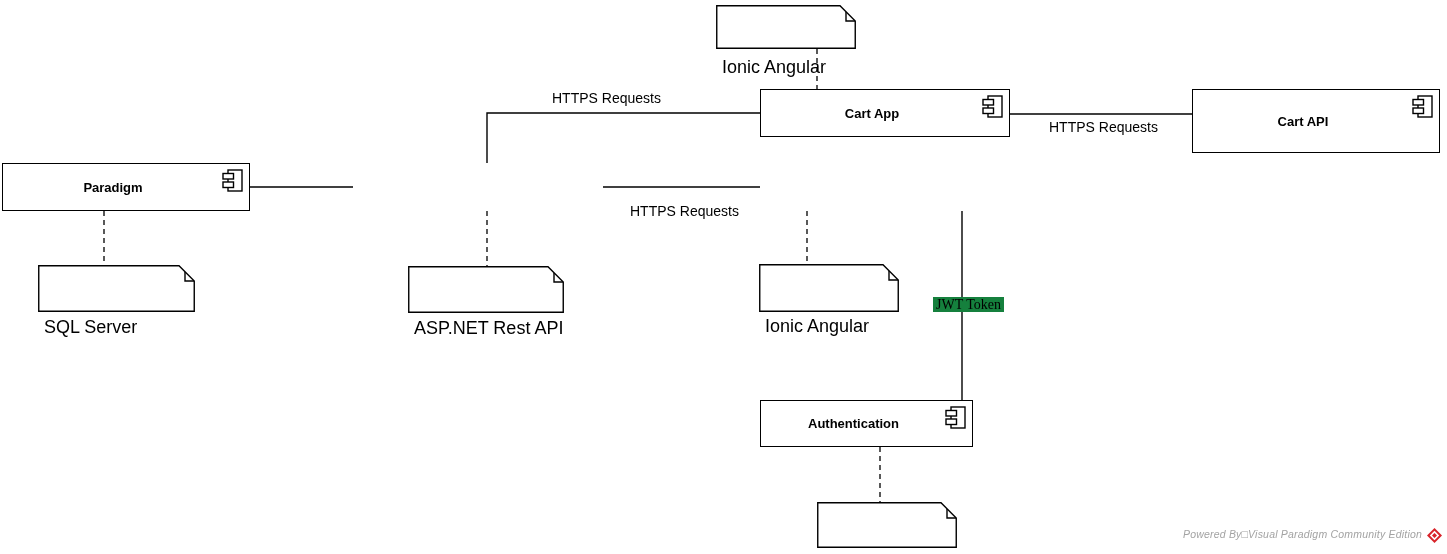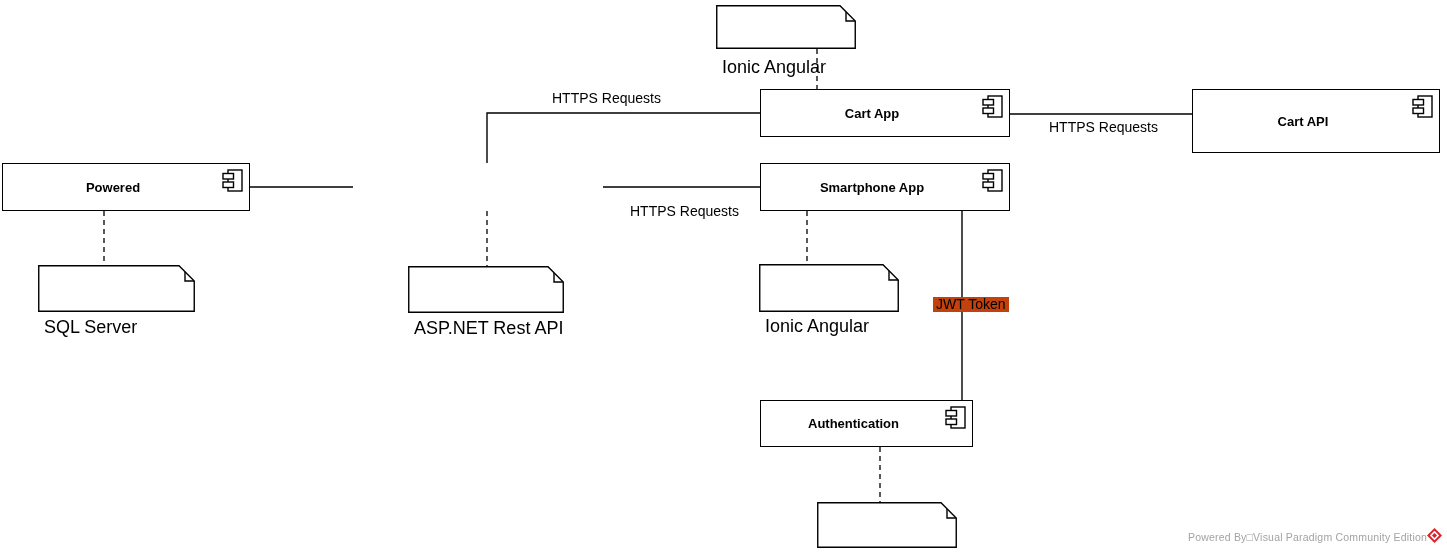--- a/index.html
+++ b/index.html
@@ -16,25 +16,25 @@
     position:absolute; inset:0; display:flex; align-items:center; justify-content:center;
     font-size:13px; font-weight:bold; padding-right:26px; white-space:nowrap;
   }
   .cmp-icon { position:absolute; top:5px; right:6px; }
 
   .note { position:absolute; }
   .note svg { position:absolute; left:0; top:0; }
   .note-label { position:absolute; left:6px; top:5px; font-size:18px; white-space:nowrap;margin-top:47px; }
 
   .edge-label { position:absolute; font-size:14px; line-height:15px; white-space:nowrap; }
-  .edge-label.masked { background:#c2410c; padding:0 3px; }
+  .edge-label.masked { background:#15803d; padding:0 3px;font-family:Liberation Serif, serif; }
 
   .watermark {
-    position:absolute; top:528px; right:5px; display:flex; align-items:flex-end; 
-    font-size:10.5px; color:#a3a3a3; letter-spacing:0.2px;
+    position:absolute; top:528px; right:5px; display:flex; align-items:flex-start; gap:5px;
+    font-size:10.5px; color:#a3a3a3; letter-spacing:0.2px;font-style:italic;
   }
 </style>
 </head>
 <body>
 
 <div class="canvas">
 
   <svg class="connectors" width="1447" height="554">
     <g fill="none" stroke="#000" stroke-width="1.4">
       <path d="M250,187 L353,187"></path>
@@ -68,41 +68,31 @@
     <svg class="cmp-icon" width="21" height="23">
       <g fill="#fff" stroke="#000" stroke-width="1.4">
         <rect x="6" y="1" width="14" height="21"></rect>
         <rect x="1" y="4.5" width="10.5" height="5.5"></rect>
         <rect x="1" y="13" width="10.5" height="5.5"></rect>
       </g>
     </svg>
   </div>
 
   <div class="component" style="left:2px;top:163px;width:248px;height:48px">
-    <span class="cmp-label">Powered</span>
+    <span class="cmp-label">Paradigm</span>
     <svg class="cmp-icon" width="21" height="23">
       <g fill="#fff" stroke="#000" stroke-width="1.4">
         <rect x="6" y="1" width="14" height="21"></rect>
         <rect x="1" y="4.5" width="10.5" height="5.5"></rect>
         <rect x="1" y="13" width="10.5" height="5.5"></rect>
       </g>
     </svg>
   </div>
 
 
-  <div class="component" style="left:760px;top:163px;width:250px;height:48px">
-    <span class="cmp-label">Smartphone App</span>
-    <svg class="cmp-icon" width="21" height="23">
-      <g fill="#fff" stroke="#000" stroke-width="1.4">
-        <rect x="6" y="1" width="14" height="21"></rect>
-        <rect x="1" y="4.5" width="10.5" height="5.5"></rect>
-        <rect x="1" y="13" width="10.5" height="5.5"></rect>
-      </g>
-    </svg>
-  </div>
 
   <div class="component" style="left:760px;top:400px;width:213px;height:47px">
     <span class="cmp-label">Authentication</span>
     <svg class="cmp-icon" width="21" height="23">
       <g fill="#fff" stroke="#000" stroke-width="1.4">
         <rect x="6" y="1" width="14" height="21"></rect>
         <rect x="1" y="4.5" width="10.5" height="5.5"></rect>
         <rect x="1" y="13" width="10.5" height="5.5"></rect>
       </g>
     </svg>

